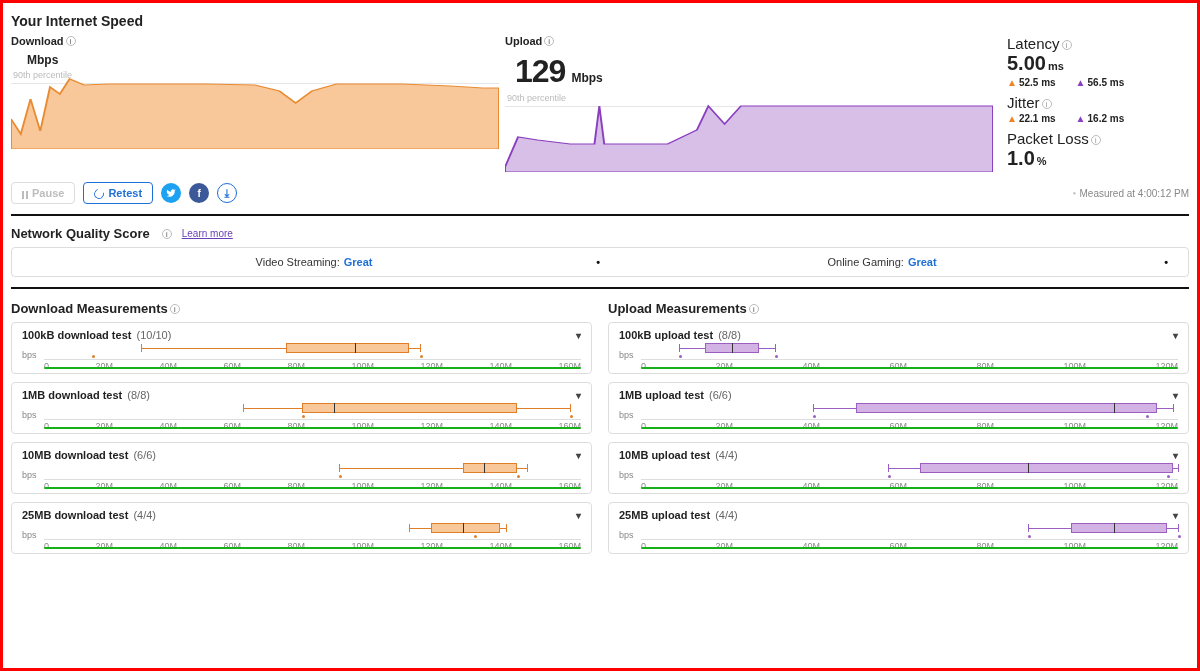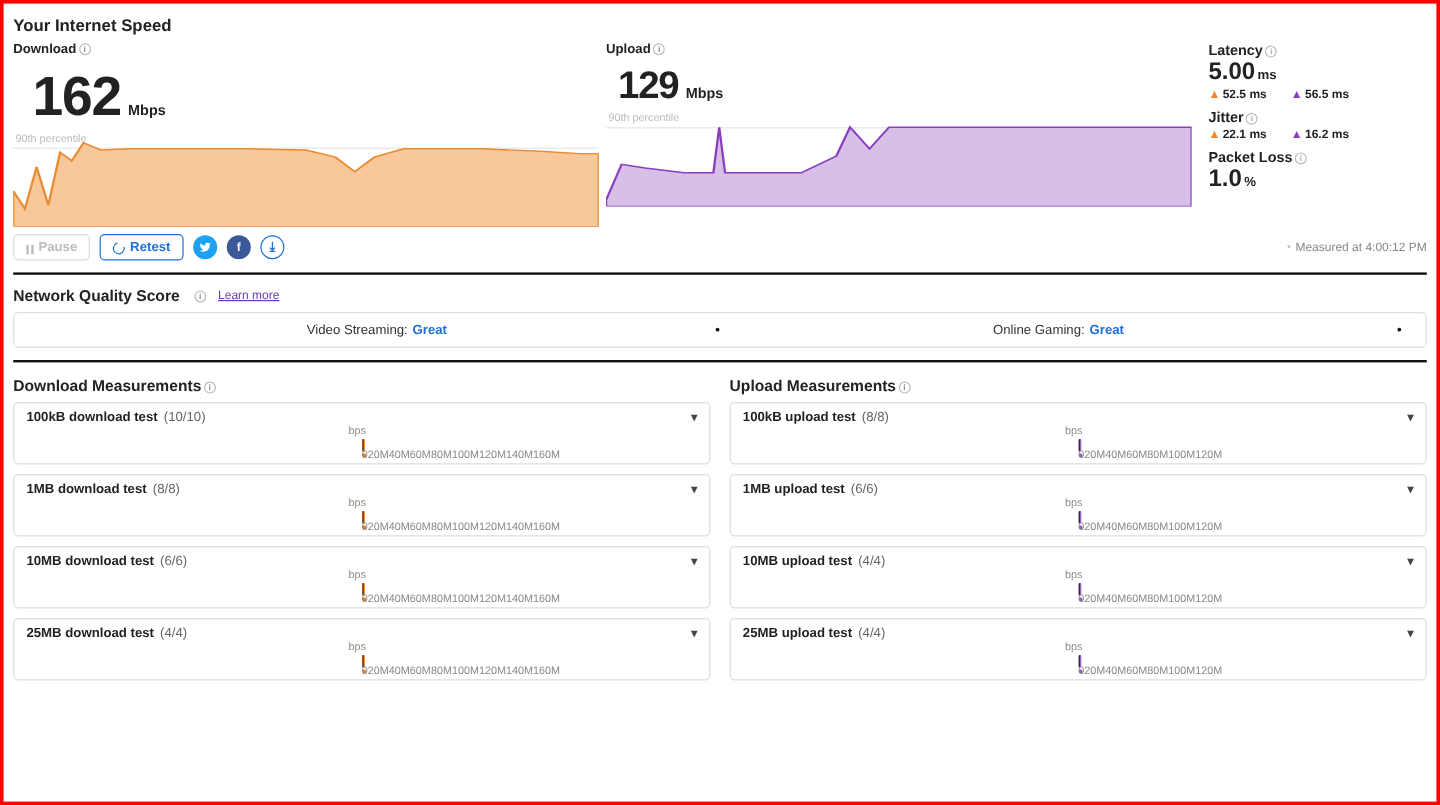--- a/index.html
+++ b/index.html
@@ -21,21 +21,21 @@
   .col-dl, .col-ul { flex: 1 1 0; display:flex; flex-direction:column; }
   .col-metrics { width:190px; padding-left:8px; }
   .bigval { display:flex; align-items:baseline; gap:6px; margin:4px 0 2px 16px; }
   .bigval .num { font-size:46px; font-weight:800; letter-spacing:-1px; }
   .bigval .unit { font-size:12px; font-weight:600; }
   .sparkwrap { position:relative; height:80px; }
   .pctlabel { position:absolute; top:1px; left:2px; font-size:9px; color:#bbb; }
   .pctline { position:absolute; top:14px; left:0; right:0; height:0; border-top:1px solid #e6e6e6; }
   svg.spark { position:absolute; inset:0; width:100%; height:100%; }
   .metric { margin-bottom:6px; }
-  .metric .label { font-size:12px; font-weight:700; }
+  .metric .label { font-size:15px; font-weight:400; }
   .metric .val { font-size:20px; font-weight:700; display:inline-block; }
   .metric .unit { font-size:11px; font-weight:700; margin-left:2px; }
   .subvals { display:flex; gap:20px; margin-top:2px; font-size:10px; font-weight:600;}
   .tri-dn { color:#f58220; margin-right:2px; }
   .tri-up { color:#8a3fbf; margin-right:2px; }
   .controls-row { display:flex; align-items:center; gap:8px; margin-top:6px; }
   .btn { display:inline-flex; align-items:flex-end; gap:4px; border:1px solid #1e6fd6; color:#1e6fd6; background:#fff; border-radius:4px; padding:4px 10px; font-size:11px; font-weight:600; cursor:pointer; }
   .btn.disabled { color:#bcbcbc; border-color:#dcdcdc; cursor:default; }
   .circ { width:20px; height:20px; border-radius:50%; display:inline-flex; align-items:center; justify-content:center; color:#fff; font-size:10px; font-weight:700; cursor:pointer; }
   .circ.tw { background:#1da1f2; }
@@ -51,21 +51,21 @@
   .nqs-cell .v-great { color:#1e6fd6; font-weight:700; margin-left:4px;}
   .nqs-cell .v-good { color:#0e8f3c; font-weight:700; margin-left:4px;}
   .dot { color:#111; font-weight:900; }
   .meas-row { display:flex; gap:16px; margin-top:6px; }
   .meas-col { flex:1; display:flex; flex-direction:column; }
   .meas-title { font-weight:700; font-size:13px; margin:2px 0 6px; }
   .card { border:1px solid #ddd; border-radius:4px; padding:6px 10px 4px; margin-bottom:8px; position:relative; }
   .card-head { display:flex; align-items:center; justify-content:space-between; font-size:11px; font-weight:700; }
   .card-head .sub { font-weight:400; color:#666; margin-left:2px; }
   .caret { color:#444; font-size:10px; cursor:pointer; }
-  .boxplot { height:28px; display:flex; align-items:center;flex-direction:column; }
+  .boxplot { height:28px; display:flex; align-items:center; }
   .yl { font-size:9px; color:#888; width:22px; }
   .axis-area { flex:1; position:relative; height:28px; }
   .axis-line { position:absolute; left:0; right:0; bottom:9px; height:1px; background:#ddd; }
   .green-line { position:absolute; left:0; right:0; bottom:0; height:2px; background:#17b01a; border-radius:1px; }
   .ticks { position:absolute; left:0; right:0; bottom:-2px; display:flex; justify-content:space-between; font-size:9px; color:#888; }
   .whisk { position:absolute; height:1px; background:currentColor; top:7px; }
   .box { position:absolute; height:10px; top:2px; border:1px solid currentColor; }
   .box.o { background:#f8c89a; color:#e07f2a; }
   .box.p { background:#d3b3e3; color:#9a5fc1; }
   .med { position:absolute; top:2px; width:1px; height:10px; background:#333; }
@@ -80,21 +80,20 @@
 </style>
 </head>
 <body>
 
 <div>
   <div class="section-title">Your Internet Speed</div>
   <div class="row-top">
     <div class="col-dl">
       <div class="subhead"><span>Download</span><span class="info-icon">i</span></div>
       <div class="bigval">
-        <span class="num">162</span>
         <span class="unit">Mbps</span>
       </div>
       <div class="sparkwrap">
         <span class="pctlabel">90th percentile</span>
         <div class="pctline"></div>
         <svg class="spark" viewBox="0 0 300 80" preserveAspectRatio="none">
           <path d="M0,50 L6,65 L12,30 L18,62 L24,18 L30,25 L36,10 L45,16 L60,15 L90,15 L120,15 L150,16 L165,22 L175,34 L185,22 L200,15 L240,15 L270,17 L290,19 L300,19 L300,80 L0,80 Z" fill="#f8c89a" stroke="#e88b33" stroke-width="1.2"></path>
         </svg>
       </div>
     </div>

